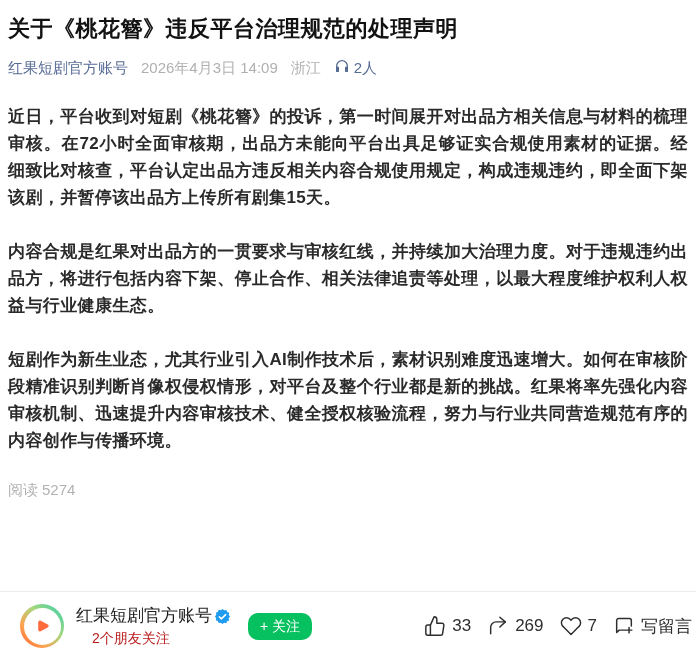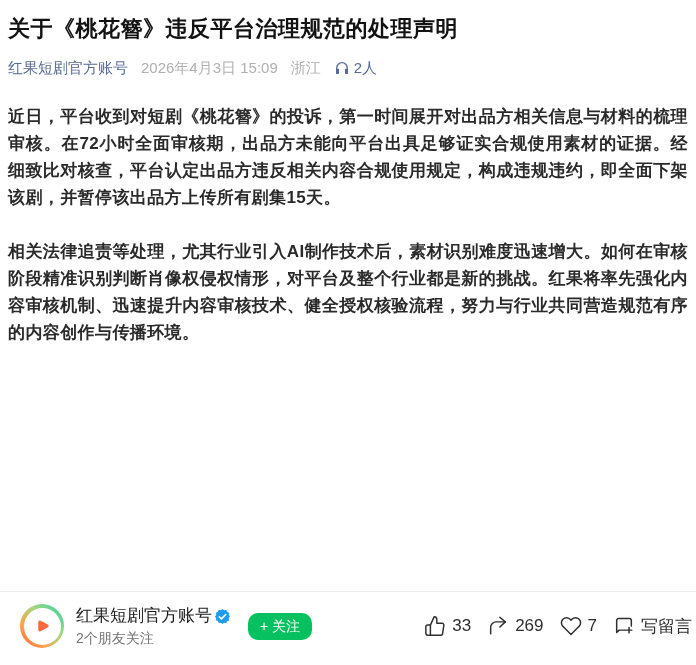--- a/index.html
+++ b/index.html
@@ -20,21 +20,21 @@
     color: #121212; letter-spacing: 0.5px;
   }
   .byline {
     margin-top: 14px;
     display: flex; align-items: center; gap: 13px;
     font-size: 15px; line-height: 20px; white-space: nowrap;
   }
   .byline .account { color: #576b95; cursor: pointer; }
   .byline .meta { color: #b0b0b0; }
   .listen {
-    color: #576b95; display: inline-flex; align-items: center; gap: 4px;
+    color: #576b95; display: inline-flex; align-items: flex-start; gap: 4px;
     cursor: pointer;
   }
   .listen svg { display: block; }
   .content {
     margin-top: 25px;
     color: #2a2a2a; font-size: 17px; line-height: 27px;
     letter-spacing: 0.4px; text-align: justify;
   }
   .content p { margin: 0 0 27px; font-weight: bold; }
   .read-row {
@@ -59,21 +59,21 @@
     position: absolute; inset: 3.5px; border-radius: 50%; background: #fff;
   }
   .avatar svg.play {
     position: absolute; left: 50%; top: 50%;
     transform: translate(-46%, -50%);
   }
   .acct { margin-left: 12px; min-width: 0; }
   .name-row { display: flex; align-items: center; gap: 3px; }
   .acct-name { font-size: 17px; color: #1a1a1a; font-weight: 500; cursor: pointer; }
   .name-row svg { display: block; margin-top: 1px; }
-  .friends { margin-top: 3px; font-size: 14px; color: #737373; }
+  .friends { margin-top: 3px; font-size: 14px; color: #b91c1c; margin-left: 16px; }
   .follow-btn {
     margin-left: 18px;
     background: #07c160; color: #ffffff;
     border: none; border-radius: 10px;
     font-size: 14px; font-weight: 400;
     padding: 6px 12px; line-height: 15px;
     font-family: inherit; cursor: pointer;
     flex: 0 0 auto;
   }
   .actions {
@@ -89,38 +89,42 @@
 </style>
 </head>
 <body>
 
 <div class="page">
 
   <h1 class="title">关于《桃花簪》违反平台治理规范的处理声明</h1>
 
   <div class="byline">
     <span class="account">红果短剧官方账号</span>
-    <span class="meta">2026年4月3日 15:09</span>
+    <span class="meta">2026年4月3日 14:09</span>
     <span class="meta">浙江</span>
     <span class="listen">
       <span>
         <svg width="16" height="16" viewBox="0 0 24 24" fill="none" stroke="#576b95" stroke-width="2" stroke-linecap="round" stroke-linejoin="round">
           <path d="M4 19v-7a8 8 0 0 1 16 0v7"></path>
           <path d="M4 14h2.5v6H4zM17.5 14H20v6h-2.5z" fill="#576b95"></path>
         </svg>
       </span>
       <span>2人</span>
     </span>
   </div>
 
   <div class="content">
     <p>近日，平台收到对短剧《桃花簪》的投诉，第一时间展开对出品方相关信息与材料的梳理审核。在72小时全面审核期，出品方未能向平台出具足够证实合规使用素材的证据。经细致比对核查，平台认定出品方违反相关内容合规使用规定，构成违规违约，即全面下架该剧，并暂停该出品方上传所有剧集15天。</p>
-    <p>相关法律追责等处理，尤其行业引入AI制作技术后，素材识别难度迅速增大。如何在审核阶段精准识别判断肖像权侵权情形，对平台及整个行业都是新的挑战。红果将率先强化内容审核机制、迅速提升内容审核技术、健全授权核验流程，努力与行业共同营造规范有序的内容创作与传播环境。</p>
+    <p>内容合规是红果对出品方的一贯要求与审核红线，并持续加大治理力度。对于违规违约出品方，将进行包括内容下架、停止合作、相关法律追责等处理，以最大程度维护权利人权益与行业健康生态。</p>
+    <p>短剧作为新生业态，尤其行业引入AI制作技术后，素材识别难度迅速增大。如何在审核阶段精准识别判断肖像权侵权情形，对平台及整个行业都是新的挑战。红果将率先强化内容审核机制、迅速提升内容审核技术、健全授权核验流程，努力与行业共同营造规范有序的内容创作与传播环境。</p>
   </div>
 
+  <div class="read-row">
+    <span>阅读</span><span>5274</span>
+  </div>
 
   <div class="bottom-bar">
 
     <div class="avatar">
       <div class="avatar-inner"></div>
       <svg class="play" width="20" height="20" viewBox="0 0 24 24">
         <path d="M8.5 7.5v9l8.5-4.5z" fill="#ff6a3c" stroke="#ff6a3c" stroke-width="4" stroke-linejoin="round"></path>
       </svg>
     </div>
 

